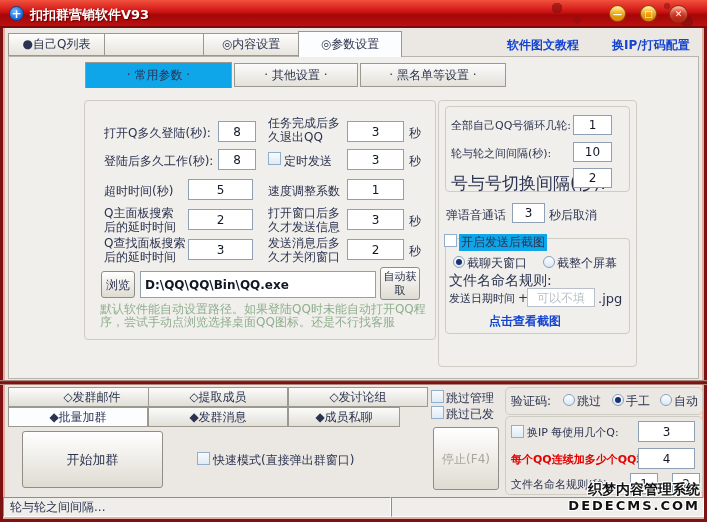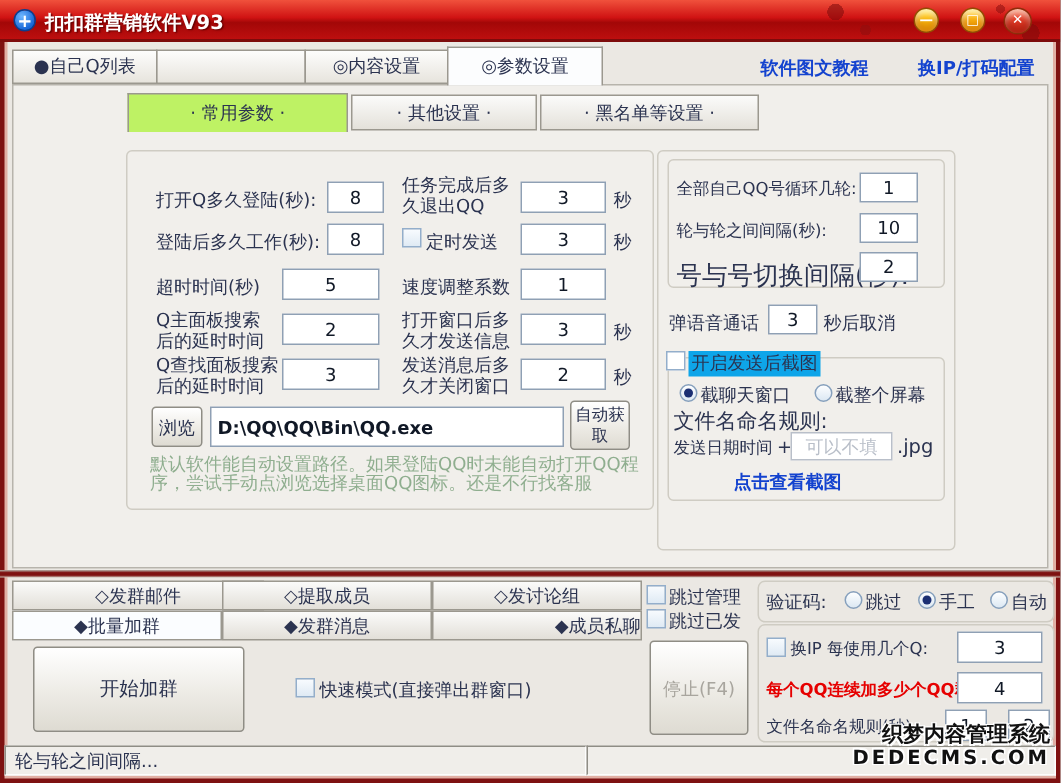--- a/index.html
+++ b/index.html
@@ -48,21 +48,21 @@
   }
   .mtab.active{top:31px;height:26px;background:#fcfdfe;border-bottom:none;z-index:3;line-height:25px;}
   .hlink{position:absolute;top:37px;color:#1443cf;font-weight:bold;cursor:pointer;}
   
   .panel{position:absolute;left:8px;top:56px;width:691px;height:323px;background:#f1efeb;border:1px solid #b7b4ac;box-sizing:border-box;}
   .stab{
     position:absolute;height:24px;box-sizing:border-box;top:63px;
     background:linear-gradient(#fbfbfa,#e4e1da);border:1px solid #9b988f;
     text-align:center;line-height:22px;cursor:pointer;z-index:2;
   }
-  .stab.active{top:62px;height:26px;background:#bef264;border-bottom:none;line-height:24px;z-index:4;}
+  .stab.active{top:62px;height:26px;background:#0ea5e9;border-bottom:none;line-height:24px;z-index:4;}
   .grp{position:absolute;border:1px solid #cfccc3;border-radius:4px;}
   .lbl{position:absolute;white-space:nowrap;}
   .lbl2{position:absolute;white-space:normal;word-break:break-all;line-height:14px;}
   .inp{
     position:absolute;box-sizing:border-box;height:21px;border:1px solid #8fa0b4;
     background:#fff;text-align:center;font-size:12px;color:#101826;padding:0;
     font-family:"DejaVu Sans","Liberation Sans",sans-serif;
   }
   .inp.path{text-align:left;padding:0 4px;font-weight:bold;}
   .inp.ph::placeholder{color:#b9bfc9;}
@@ -190,21 +190,21 @@
   <div class="lbl" style="left:598px;top:291px;font-size:13px;">.jpg</div>
   <div class="lbl link" style="left:489px;top:313px;">点击查看截图</div>
 
   <div class="divider"></div>
 
   <div class="btab" style="left:8px;top:387px;width:168px;">◇发群邮件</div>
   <div class="btab" style="left:148px;top:387px;width:140px;">◇提取成员</div>
   <div class="btab" style="left:288px;top:387px;width:140px;">◇发讨论组</div>
   <div class="btab active" style="left:8px;top:407px;width:140px;">◆批量加群</div>
   <div class="btab" style="left:148px;top:407px;width:140px;">◆发群消息</div>
-  <div class="btab" style="left:288px;top:407px;width:140px;text-align:right;">◆成员私聊</div>
+  <div class="btab" style="left:288px;top:407px;width:112px;">◆成员私聊</div>
 
   <div class="btn" style="left:22px;top:431px;width:141px;height:57px;font-size:13px;">开始加群</div>
   <div class="chk" style="left:197px;top:452px;"></div>
   <div class="lbl" style="left:213px;top:452px;">快速模式(直接弹出群窗口)</div>
 
   <div class="chk" style="left:431px;top:390px;"></div>
   <div class="lbl" style="left:446px;top:390px;">跳过管理</div>
   <div class="chk" style="left:431px;top:406px;"></div>
   <div class="lbl" style="left:446px;top:406px;">跳过已发</div>
   <div class="btn disabled" style="left:433px;top:427px;width:66px;height:63px;">停止(F4)</div>

